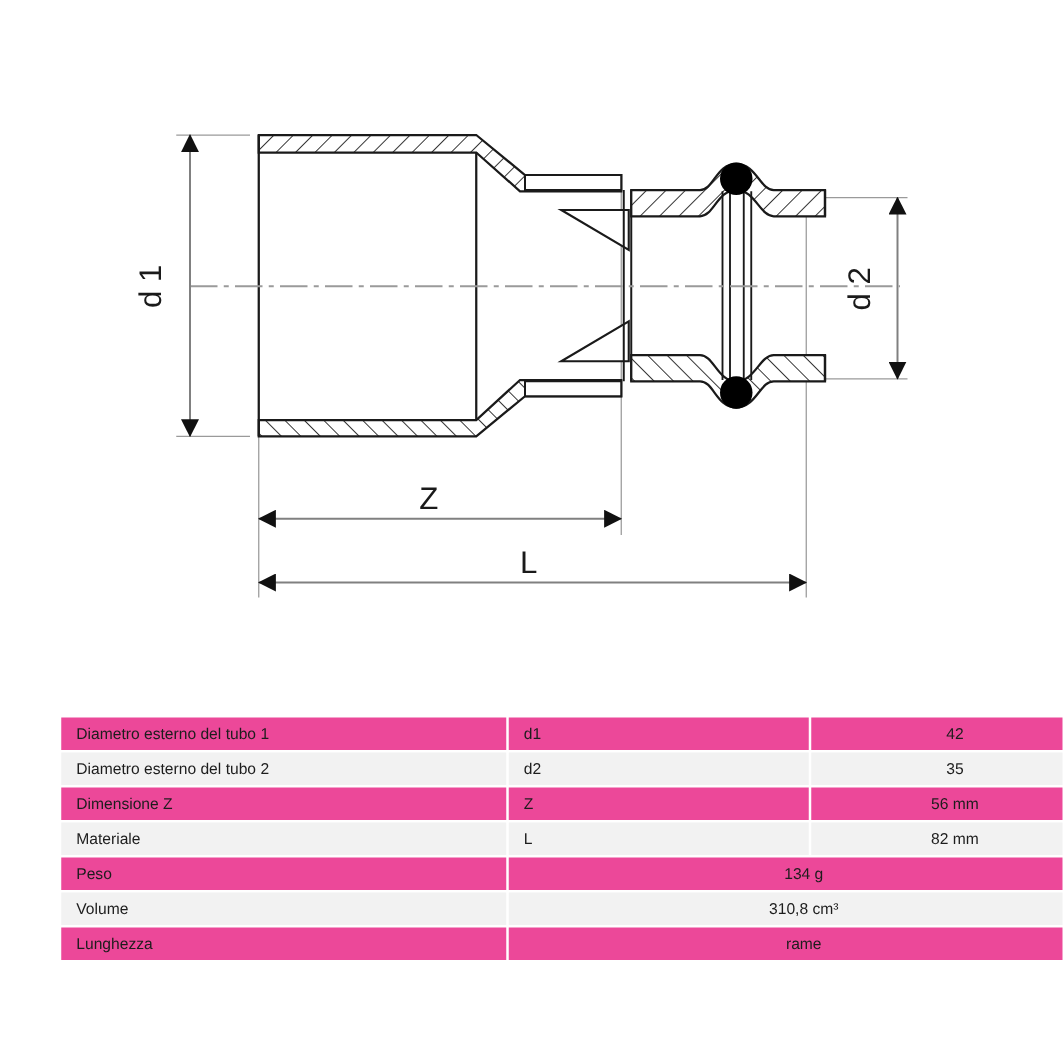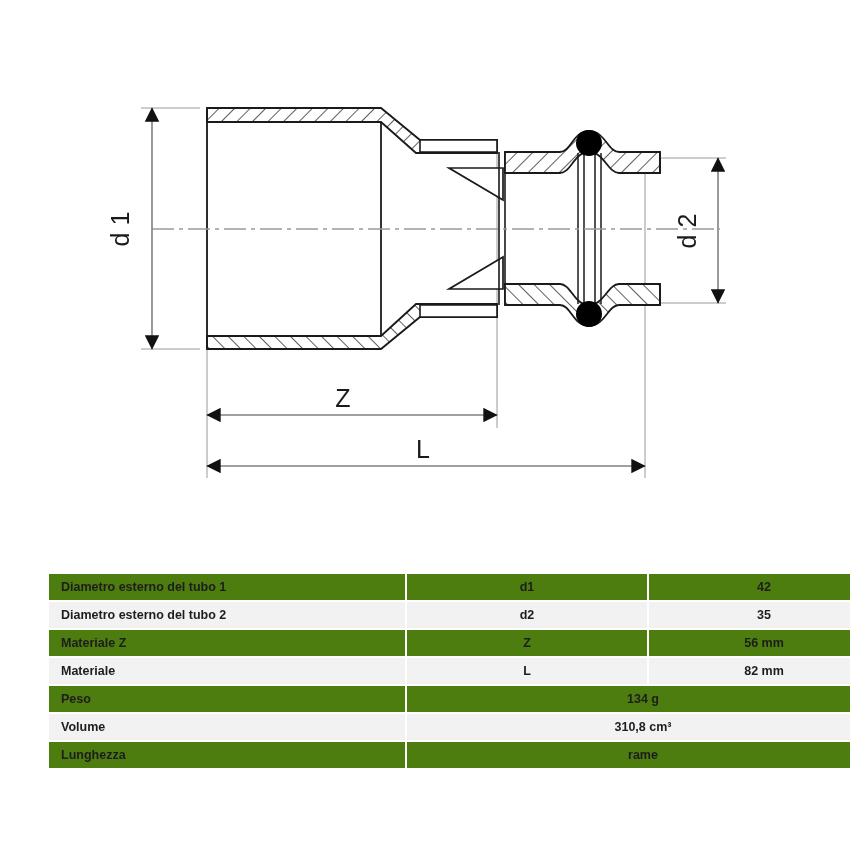--- a/index.html
+++ b/index.html
@@ -53,34 +53,32 @@
     font-size: 12.5px;
     line-height: 26px;
     color: #1d1d1d;
     background: #efefef;
     border: 0;
     white-space: nowrap;
     overflow: hidden;
     text-overflow: ellipsis;
   }
   #spec-table tr.row-odd td {
-    background: #4d7c0f;
-    font-weight: bold;
+    background: #ec4899;
   }
   #spec-table tr.row-even td {
     background: #f2f2f2;
-    font-weight: bold;
   }
   td.col-label {
     width: 332px;
     text-align: left;
   }
   td.col-symbol {
     width: 216px;
-    text-align: center;
+    text-align: left;
   }
   td.col-value {
     width: 206px;
     text-align: center;
   }
   td.col-merged {
     text-align: center;
   }
 
   .dim-text {
@@ -224,21 +222,21 @@
           <td class="col-label">Diametro esterno del tubo 1</td>
           <td class="col-symbol">d1</td>
           <td class="col-value">42</td>
         </tr>
         <tr class="row-even">
           <td class="col-label">Diametro esterno del tubo 2</td>
           <td class="col-symbol">d2</td>
           <td class="col-value">35</td>
         </tr>
         <tr class="row-odd">
-          <td class="col-label">Materiale Z</td>
+          <td class="col-label">Dimensione Z</td>
           <td class="col-symbol">Z</td>
           <td class="col-value">56 mm</td>
         </tr>
         <tr class="row-even">
           <td class="col-label">Materiale</td>
           <td class="col-symbol">L</td>
           <td class="col-value">82 mm</td>
         </tr>
         <tr class="row-odd">
           <td class="col-label">Peso</td>

